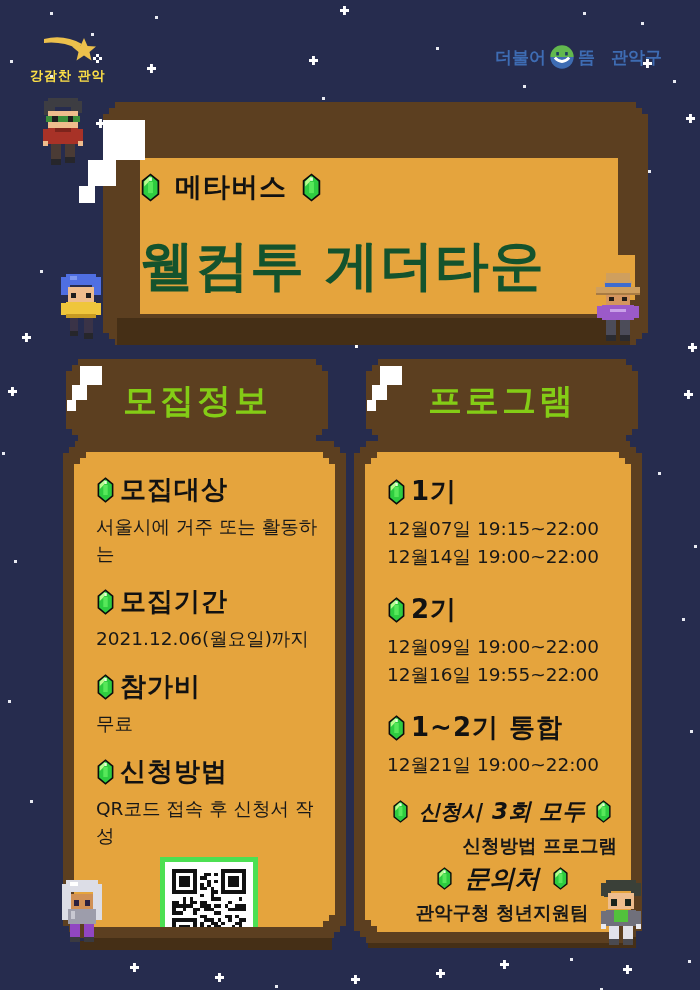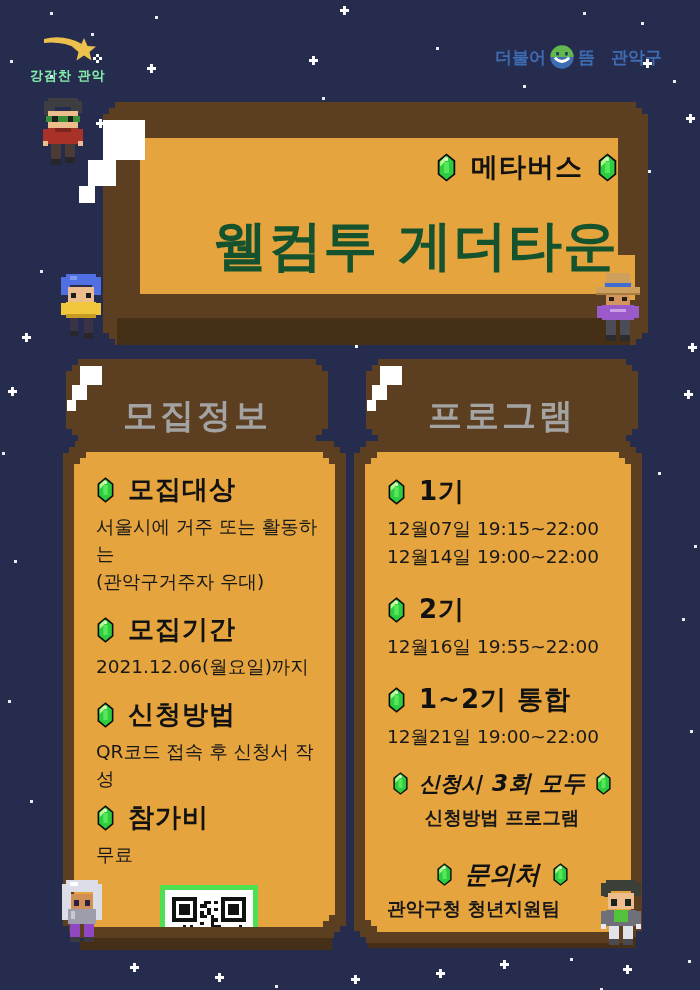--- a/index.html
+++ b/index.html
@@ -13,60 +13,60 @@
   
   .px{clip-path:polygon(0 12px,6px 12px,6px 6px,12px 6px,12px 0,
       calc(100% - 12px) 0,calc(100% - 12px) 6px,calc(100% - 6px) 6px,calc(100% - 6px) 12px,100% 12px,
       100% calc(100% - 12px),calc(100% - 6px) calc(100% - 12px),calc(100% - 6px) calc(100% - 6px),
       calc(100% - 12px) calc(100% - 6px),calc(100% - 12px) 100%,
       12px 100%,12px calc(100% - 6px),6px calc(100% - 6px),6px calc(100% - 12px),0 calc(100% - 12px));}
   
   .logo-left{position:absolute;left:30px;top:34px;width:95px;height:52px;z-index:2;}
   .logo-left svg{position:absolute;left:14px;top:0;}
   .logo-left .logo-text{position:absolute;left:0;top:33px;font-size:13px;font-weight:800;
-      color:#86efac;letter-spacing:1px;white-space:nowrap;}
+      color:#fde047;letter-spacing:1px;white-space:nowrap;}
   .logo-right{position:absolute;right:38px;top:44px;z-index:2;display:flex;align-items:center;gap:5px;
       color:#3e6cb3;font-weight:800;font-size:17px;white-space:nowrap;}
   .logo-right .smiley{margin:0 -2px;}
   
   .banner{position:absolute;left:103px;top:102px;width:545px;height:243px;background:#5c3f20;z-index:1;}
   .banner-shadow{position:absolute;left:14px;right:18px;bottom:0;height:27px;background:#452f16;}
-  .banner-gold{position:absolute;left:37px;top:36px;width:478px;height:156px;background:#e5a43d;
-      display:flex;flex-direction:column;align-items:flex-end;justify-content:center;}
+  .banner-gold{position:absolute;left:37px;top:56px;width:478px;height:156px;background:#e5a43d;
+      display:flex;flex-direction:column;align-items:flex-start;justify-content:center;}
   .gold-step{position:absolute;left:512px;top:153px;width:20px;height:45px;background:#e5a43d;}
   .banner-sub{display:flex;align-items:center;gap:14px;}
   .banner-sub h2{margin:0;font-size:27px;font-weight:800;color:#121212;letter-spacing:1px;}
   .banner-title{margin-top:25px;font-size:54px;font-weight:900;color:#14532d;letter-spacing:1px;white-space:nowrap;}
   .notch{position:absolute;background:#fff;z-index:5;}
   
   .sec-header{position:absolute;background:#5c3f20;height:82px;z-index:1;}
-  .sec-header h2{margin:15px;height:82px;line-height:82px;text-align:center;
-      color:#a3a3a3;font-size:34px;font-weight:800;letter-spacing:3px;}
+  .sec-header h2{margin:0;height:82px;line-height:82px;text-align:center;
+      color:#84cc16;font-size:34px;font-weight:800;letter-spacing:3px;}
   .sec-header .n1{left:14px;top:7px;width:22px;height:19px;}
   .sec-header .n2{left:6px;top:26px;width:15px;height:15px;}
   .sec-header .n3{left:1px;top:41px;width:9px;height:11px;}
   .sec-header .notch{position:absolute;}
   
   .panel{position:absolute;background:#5c3f20;z-index:1;}
   .panel-inner{position:absolute;inset:11px;background:#e5a43d;overflow:hidden;}
   .panel-shadow{position:absolute;background:#452f16;z-index:0;}
   .content{padding:20px 14px 0 22px;}
   .item{margin-bottom:17px;}
-  .item-head{display:flex;align-items:center;gap:13px;margin-bottom:6px;}
+  .item-head{display:flex;align-items:center;gap:5px;margin-bottom:6px;}
   .item-head h3{margin:0;font-size:26px;font-weight:800;color:#121212;letter-spacing:1px;}
   .item p{margin:1px 0;font-size:18.5px;line-height:27px;color:#181818;font-weight:500;}
   .r-item{margin-bottom:22px;}
   
-  .notice{text-align:center;margin-top:16px;}
+  .notice{text-align:right;margin-top:16px;}
   .notice-title{display:flex;justify-content:center;align-items:center;gap:10px;
       font-style:italic;color:#121212;}
   .notice-title .pre{font-size:21px;font-weight:600;}
   .notice-title .emph{font-size:23px;font-weight:900;}
   .notice p{margin:6px 0 0;font-size:18.5px;color:#181818;font-weight:600;}
-  .contact{margin-top:28px;}
+  .contact{text-align:center;margin-top:4px;}
   .contact-title{display:flex;justify-content:center;align-items:center;gap:12px;
       font-style:italic;font-size:25px;font-weight:900;color:#121212;}
   .contact p{margin:5px 0 0;font-size:18.5px;line-height:25px;color:#181818;font-weight:600;}
   
   .qr-wrap{width:88px;height:88px;margin:8px auto 0;border:5px solid #4ce052;background:#fff;}
   .qr-wrap svg{display:block;width:88px;height:88px;}
   
   .char{position:absolute;z-index:4;}
   .char svg{display:block;width:100%;height:100%;}
   .hidden-defs{position:absolute;width:0;height:0;overflow:hidden;}
@@ -208,48 +208,47 @@
     <div class="panel-inner px">
       <div class="content">
         <div class="item">
           <div class="item-head">
             <svg width="19" height="26">
                 <use href="#gem"></use>
               </svg>
             <h3>모집대상</h3>
           </div>
           <p>서울시에 거주 또는 활동하는</p>
-          <p>(관악구거주자 우대)</p>
         </div>
         <div class="item">
           <div class="item-head">
             <svg width="19" height="26">
                 <use href="#gem"></use>
               </svg>
             <h3>모집기간</h3>
           </div>
           <p>2021.12.06(월요일)까지</p>
         </div>
+        <div class="item">
+          <div class="item-head">
+            <svg width="19" height="26">
+                <use href="#gem"></use>
+              </svg>
+            <h3>참가비</h3>
+          </div>
+          <p>무료</p>
+        </div>
         <div class="item" style="margin-bottom:8px;">
           <div class="item-head">
             <svg width="19" height="26">
                 <use href="#gem"></use>
               </svg>
             <h3>신청방법</h3>
           </div>
           <p>QR코드 접속 후 신청서 작성</p>
-        </div>
-        <div class="item">
-          <div class="item-head">
-            <svg width="19" height="26">
-                <use href="#gem"></use>
-              </svg>
-            <h3>참가비</h3>
-          </div>
-          <p>무료</p>
         </div>
         <div class="qr-wrap">
           <svg viewBox="0 0 25 25" shape-rendering="crispEdges">
             <rect x="0" y="0" width="25" height="25" fill="#fff"></rect>
             <g fill="#111">
               <rect x="2" y="2" width="7" height="7"></rect>
               <rect x="16" y="2" width="7" height="7"></rect>
               <rect x="2" y="16" width="7" height="7"></rect>
             </g>
             <g fill="#fff">
@@ -397,20 +396,21 @@
           <p>12월07일 19:15~22:00</p>
           <p>12월14일 19:00~22:00</p>
         </div>
         <div class="item r-item">
           <div class="item-head">
             <svg width="19" height="26">
                 <use href="#gem"></use>
               </svg>
             <h3>2기</h3>
           </div>
+          <p>12월09일 19:00~22:00</p>
           <p>12월16일 19:55~22:00</p>
         </div>
         <div class="item r-item" style="margin-bottom:18px;">
           <div class="item-head">
             <svg width="19" height="26">
                 <use href="#gem"></use>
               </svg>
             <h3>1~2기 통합</h3>
           </div>
           <p>12월21일 19:00~22:00</p>

